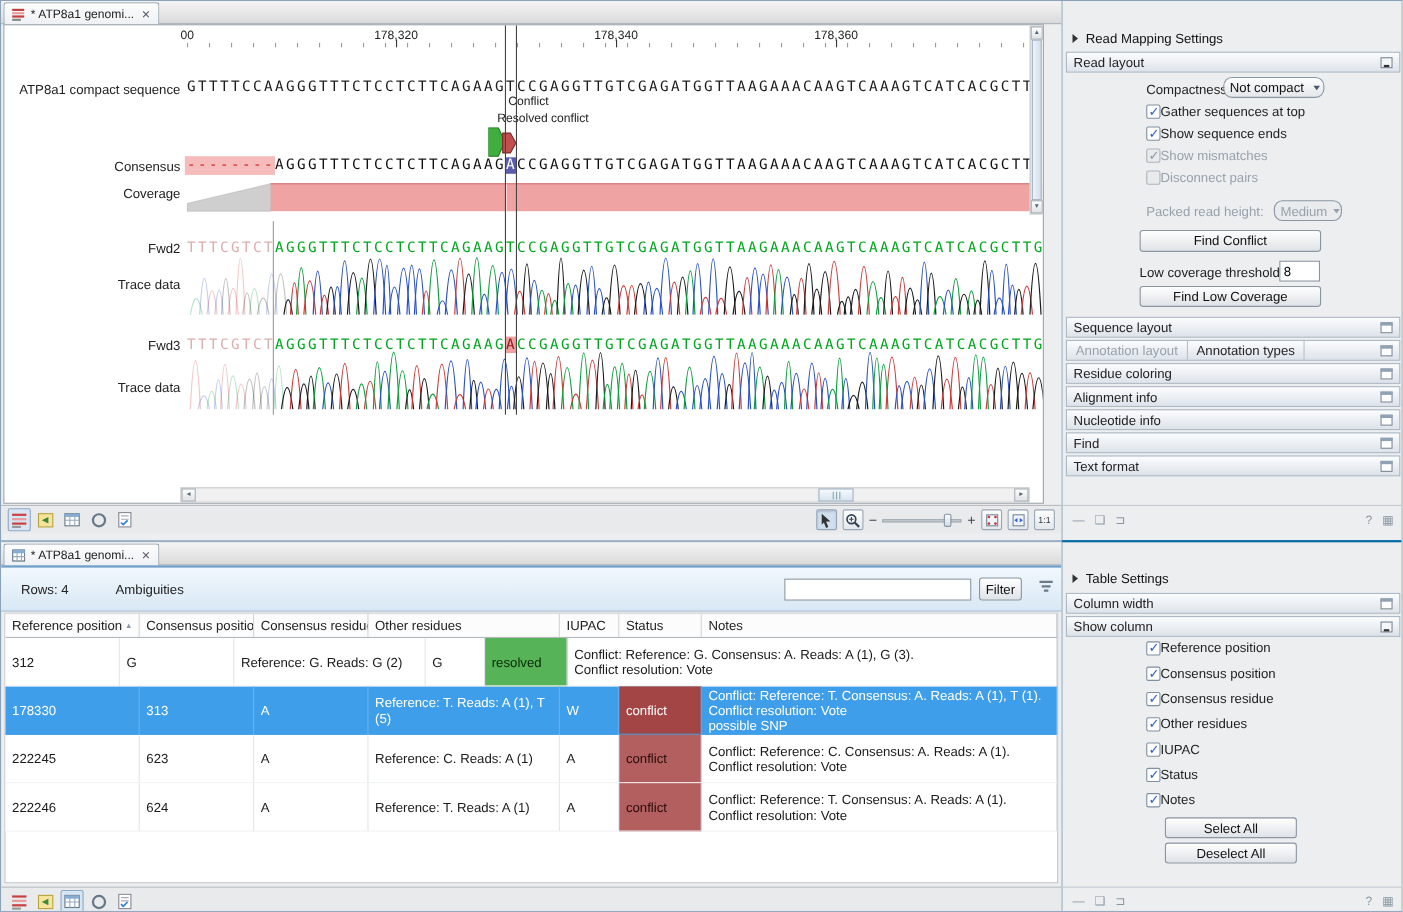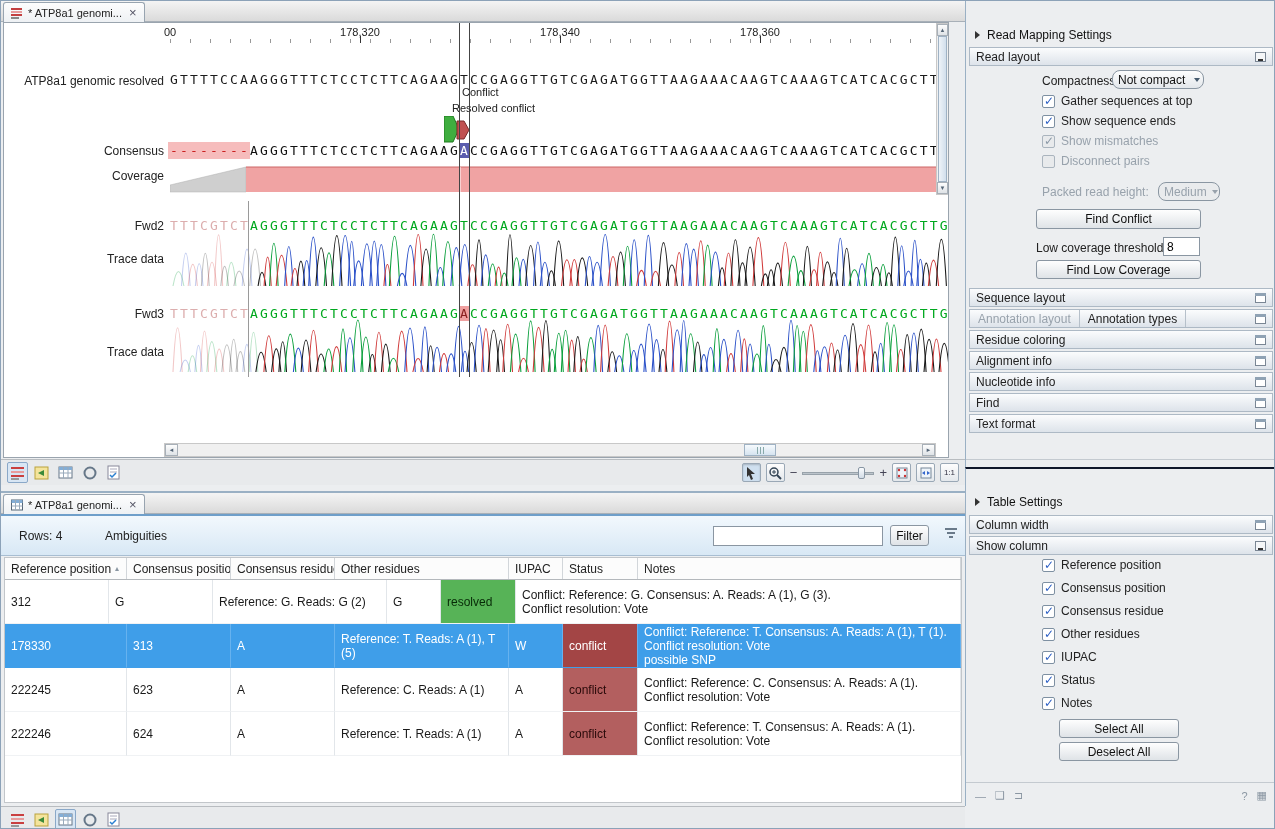--- a/index.html
+++ b/index.html
@@ -51,21 +51,21 @@
 .sp-title{position:absolute;left:9px;display:flex;align-items:center;gap:7px;font-size:12px;color:#111}
 .tri{width:0;height:0;border-left:5px solid #333;border-top:4px solid transparent;border-bottom:4px solid transparent}
 .groupbar{position:absolute;left:3px;right:3px;height:19px;background:linear-gradient(#fbfcfd,#dde3ea);border:1px solid #adb9c5;display:flex;align-items:center;padding:0 6px;font-size:12px;color:#222}
 .spacer{flex:1}
 .win-icon{width:11px;height:10px;border:1px solid #7a8694;background:#fff;position:relative;flex:none}
 .win-icon::before{content:"";position:absolute;left:-1px;right:-1px;top:-1px;height:3px;background:#8fa2b4}
 .min-icon{width:11px;height:10px;border:1px solid #7a8694;background:#f4f6f8;position:relative;flex:none}
 .min-icon::before{content:"";position:absolute;left:2px;width:5px;top:6px;height:2px;background:#333}
 .gtab{height:100%;display:flex;align-items:center;padding:0 8px;border-right:1px solid #b6c0ca}
 .gtab.inactive{color:#98a2ac}
-.cbrow{position:absolute;display:flex;align-items:center;gap:6px;font-size:12px;color:#222;white-space:nowrap}
+.cbrow{position:absolute;display:flex;align-items:center;font-size:12px;color:#222;white-space:nowrap}
 .cbrow.dis{color:#98a2ac}
 .cb{width:13px;height:13px;border:1px solid #7e90a2;background:#fff;border-radius:2px;position:relative;flex:none}
 .cb.on::after{content:"✓";position:absolute;left:1px;top:-2px;font-size:12px;font-weight:bold;color:#2c5fc4}
 .cb.dis{border-color:#aab4be;background:#e8eaec}
 .cb.dis.on::after{color:#8a98a6}
 .btn{position:absolute;background:linear-gradient(#fefefe,#dfe3e7);border:1px solid #8a96a2;border-radius:3px;font-size:12px;color:#111;display:flex;align-items:center;justify-content:center}
 .dd{position:absolute;height:19px;background:linear-gradient(#fdfdfd,#e3e7eb);border:1px solid #8a96a2;border-radius:8px;display:flex;align-items:center;justify-content:space-between;font-size:12px;padding:0 3px 0 5px;color:#111}
 .dd.dis{color:#98a2ac;background:#e9ebed}
 .ddarrow{width:0;height:0;border-top:4px solid #455a6e;border-left:3px solid transparent;border-right:3px solid transparent;margin-left:5px}
 .dd.dis .ddarrow{border-top-color:#98a2ac}
@@ -156,21 +156,21 @@
           <div class="tick" style="left: 846px;"></div>
           <div class="tick" style="left: 866px;"></div>
           <div class="tick" style="left: 886px;"></div>
           <div class="tick" style="left: 906px;"></div>
           <div class="tick" style="left: 926px;"></div>
           <div class="tick major" style="left: 356px;"></div>
           <div class="tick major" style="left: 556px;"></div>
           <div class="tick major" style="left: 756px;"></div>
         </div>
 
-      <div class="rowlabel" style="top:51px">ATP8a1 genomic resolved</div>
+      <div class="rowlabel" style="top:51px">ATP8a1 compact sequence</div>
       <div class="seq" style="left:166px;top:49px;color:#1c1c1c">GTTTTCCAAGGGTTTCTCCTCTTCAGAAG</div>
       <div class="seq" style="left:456px;top:49px;color:#1c1c1c">T</div>
       <div class="seq" style="left:466px;top:49px;color:#1c1c1c">CCGAGGTTGTCGAGATGGTTAAGAAACAAGTCAAAGTCATCACGCTTG</div>
 
       <div class="note" style="left:458px;top:63px">Conflict</div>
       <div class="note" style="left:448px;top:79px">Resolved conflict</div>
       <svg style="position:absolute;left:440px;top:93px" width="28" height="30">
         <polygon points="0,0 9,0 15,13 9,26 0,26" fill="#3fae3f" stroke="#1f7a1f"></polygon>
         <polygon points="13,5 20,5 25,14 20,23 13,23" fill="#c05050" stroke="#7a2a2a"></polygon>
       </svg>
@@ -759,21 +759,21 @@
           <svg width="16" height="16">
             <rect x="2" y="1" width="11" height="13" fill="#fff" stroke="#889"></rect>
             <line x1="4" y1="4" x2="11" y2="4" stroke="#aab"></line>
             <line x1="4" y1="7" x2="11" y2="7" stroke="#aab"></line>
             <polyline points="4,10 6,12 10,8" fill="none" stroke="#2a7fd0" stroke-width="1.5"></polyline>
           </svg>
         </span>
     </div>
   </div>
 
-  <div class="pane sidepanel" style="left:964px;top:466px;width:311px;height:339px;border-top:2px solid #0f172a">
+  <div class="pane sidepanel" style="left:964px;top:490px;width:311px;height:339px;border-top:2px solid #0369a1">
     <div class="sp-title" style="top:26px">
       <span class="tri"></span>
       <span>Table Settings</span>
     </div>
     <div class="groupbar" style="top:46px">
       <span>Column width</span>
         <span class="spacer"></span>
         <span class="win-icon"></span>
     </div>
     <div class="groupbar" style="top:67px">

